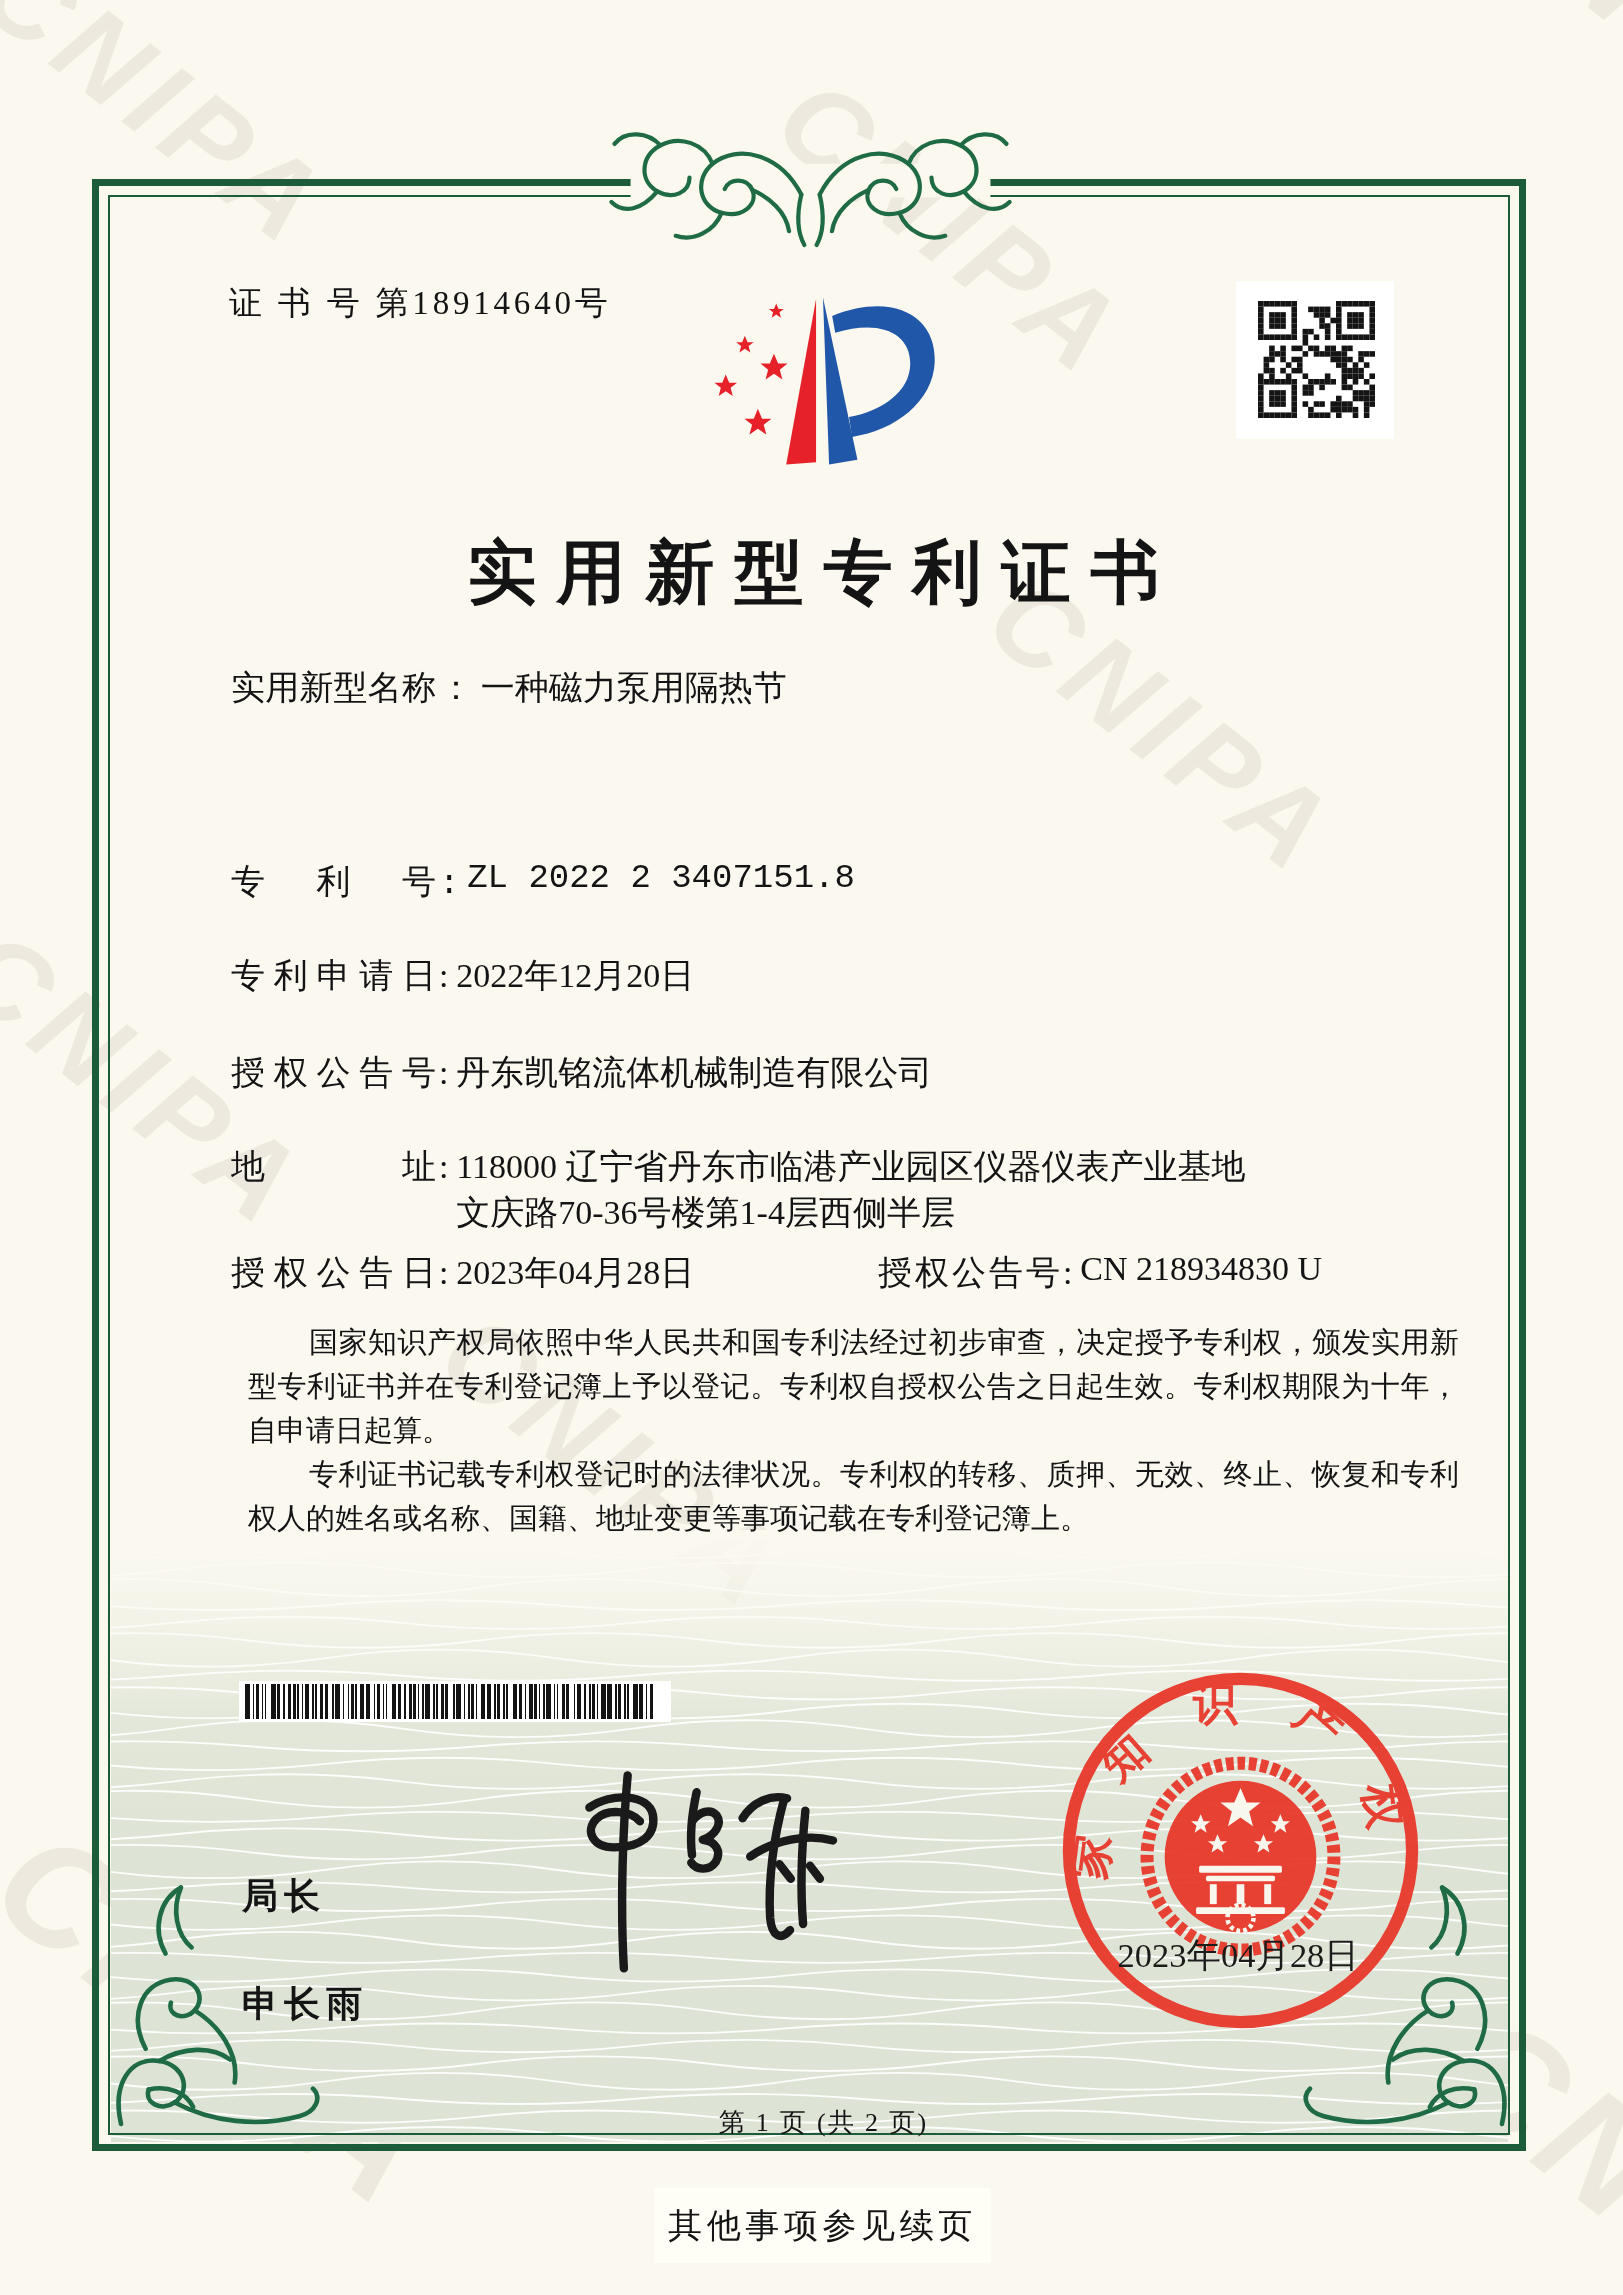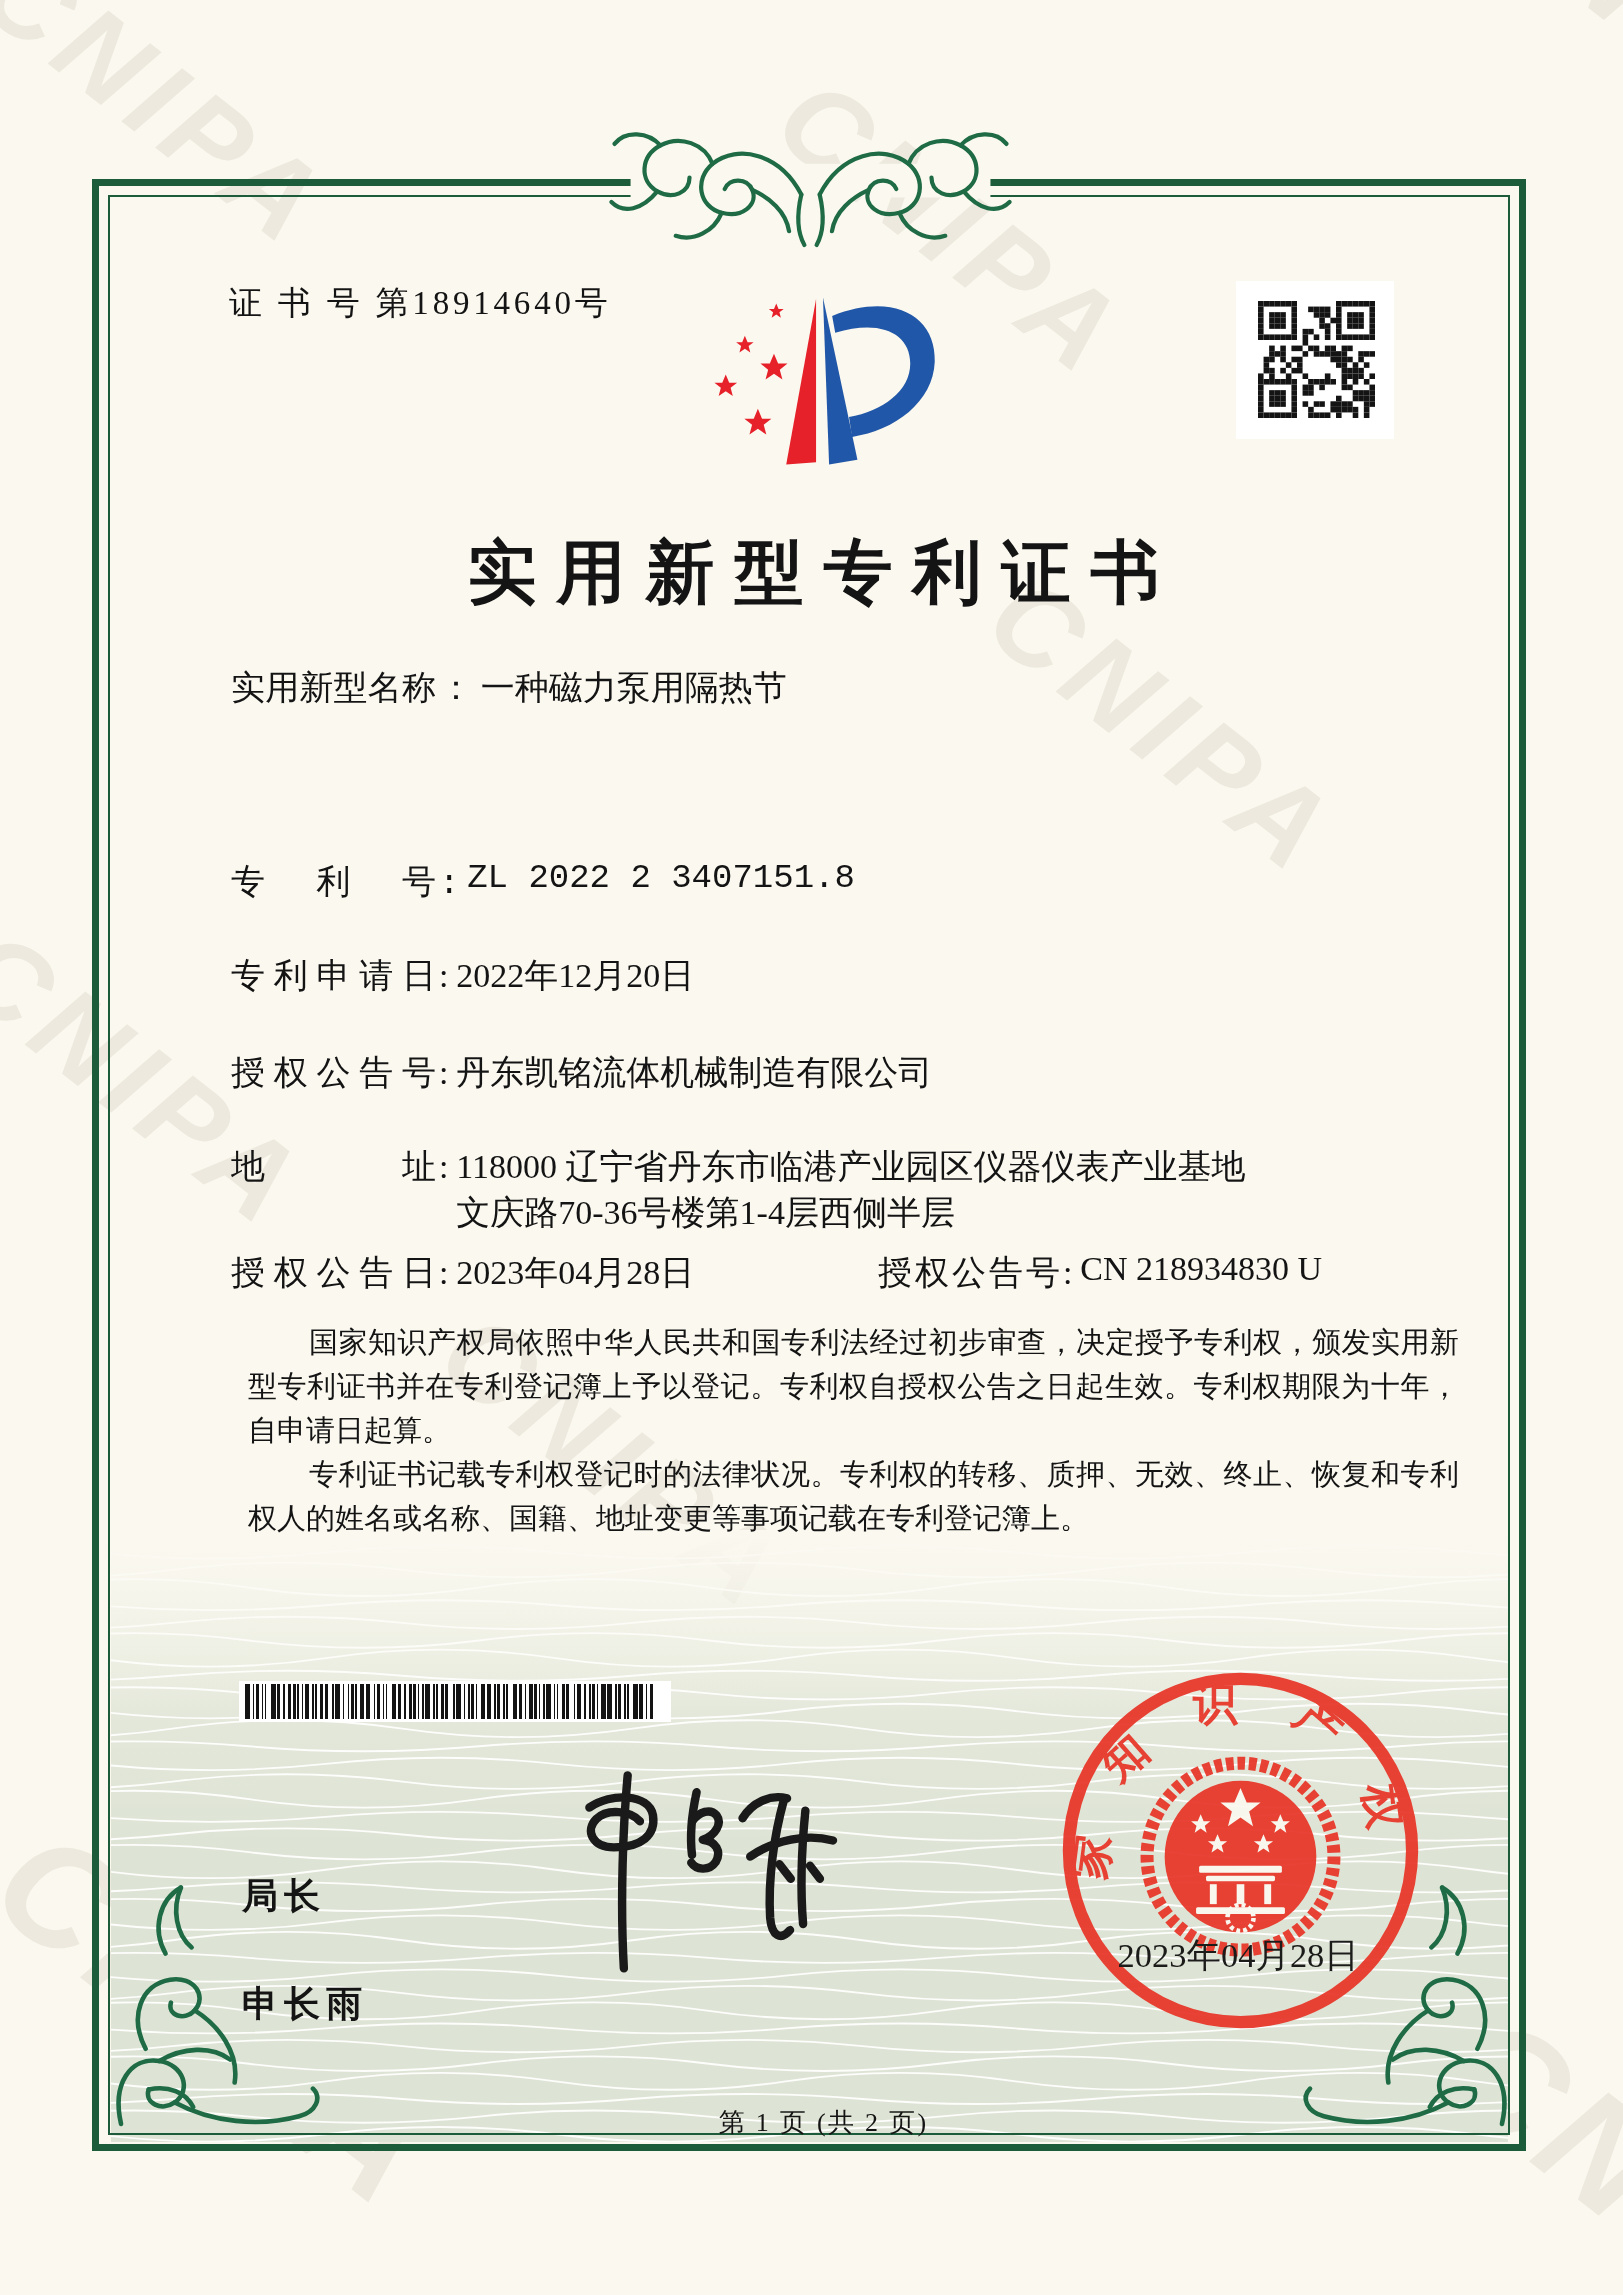--- a/index.html
+++ b/index.html
@@ -499,15 +499,16 @@
       <rect x="210" y="294" width="9" height="26"></rect>
       <rect x="245" y="294" width="10" height="26"></rect>
       <rect x="281" y="294" width="9" height="26"></rect>
       <rect x="192" y="324" width="116" height="9" rx="2"></rect>
     </g>
     <circle cx="250" cy="338" r="17" fill="none" stroke="#faf8ef" stroke-width="6" stroke-dasharray="5 4"></circle>
     <text x="247" y="402" font-size="45" fill="#111" text-anchor="middle" font-family="'Liberation Serif','DejaVu Serif',serif">2023年04月28日</text>
   </svg>
 
   <div class="pagefoot">第 1 页 (共 2 页)</div>
+  <div class="notebox">其他事项参见续页</div>
 
 </div>
 
 
 </body></html>

